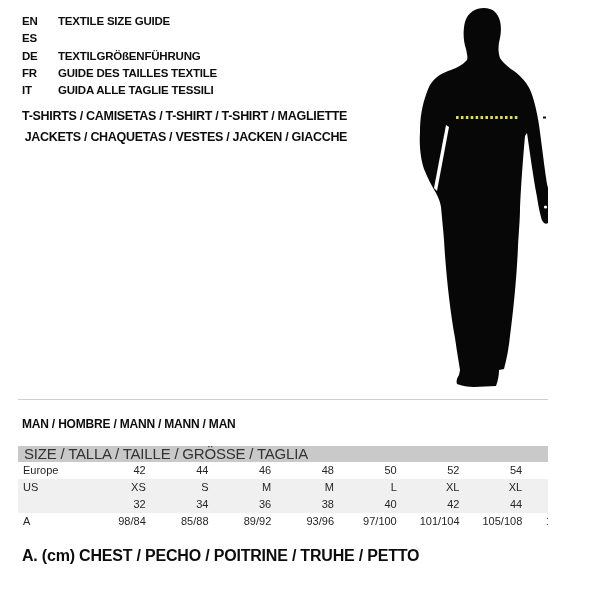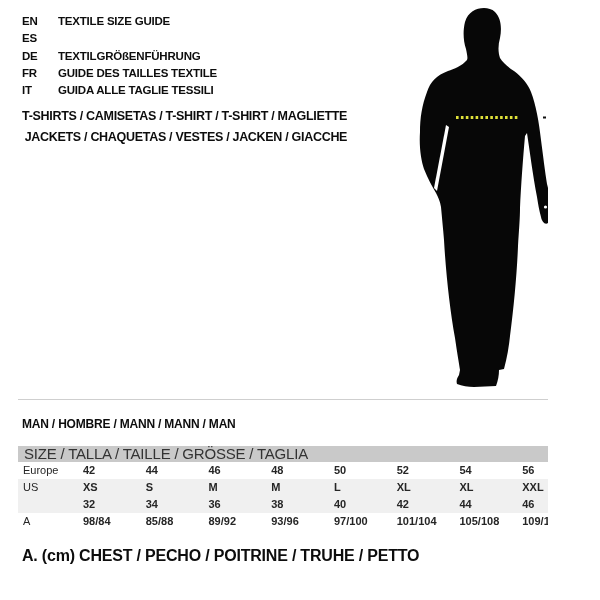--- a/index.html
+++ b/index.html
@@ -19,21 +19,21 @@
   
   .divider{position:absolute;left:18px;top:399px;width:566px;height:1px;background:#cfcfcf;}
   
   .section-title{position:absolute;left:22px;top:417px;font-size:12px;font-weight:700;letter-spacing:-0.2px;}
   
   .size-table{position:absolute;left:18px;top:446px;width:567px;}
   .thead{height:16px;line-height:16px;background:#c9c9c9;color:#333;font-size:15px;font-weight:400;padding-left:6px;letter-spacing:-0.2px;}
   .trow{display:flex;height:17px;line-height:17px;font-size:11px;color:#262626;}
   .trow.stripe{background:#f0f0f0;}
   .tlabel{width:60px;padding-left:5px;text-align:left;}
-  .tcell{flex:1;text-align:left;font-weight:bold;}
+  .tcell{flex:1;text-align:right;}
   
   .footnote{position:absolute;left:22px;top:547px;font-size:16px;font-weight:700;letter-spacing:-0.2px;}
 </style>
 </head>
 <body>
 
 <div id="stage">
 
   <div class="lang-table">
     <div class="lang-row">

